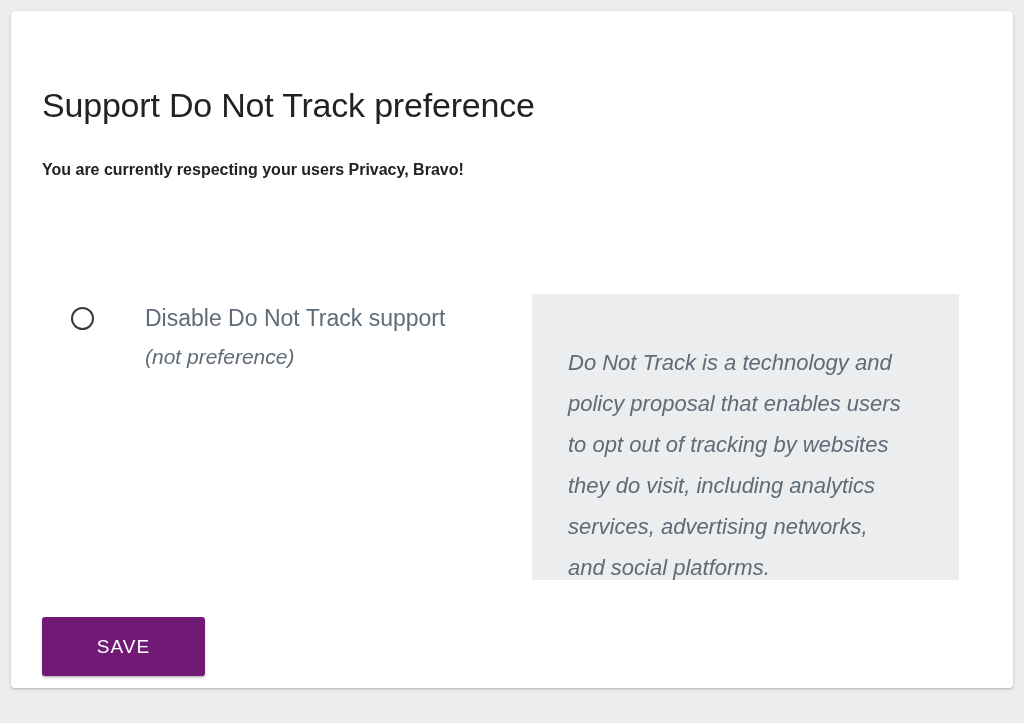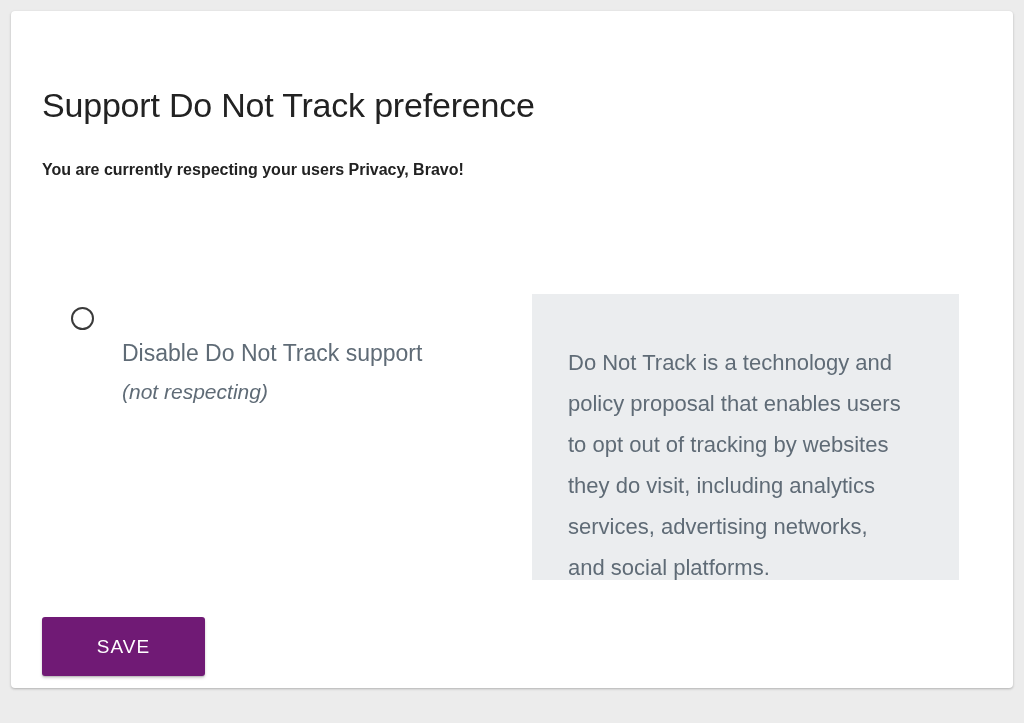--- a/index.html
+++ b/index.html
@@ -64,21 +64,21 @@
     top: 284px;
     width: 440px;
   }
 
   .option-row {
     position: relative;
     display: flex;
     align-items: flex-start;
     margin-bottom: 14px;
   }
-  .option-row.second { margin-bottom: 7px; flex-direction: column; }
+  .option-row.second { margin-bottom: 7px; }
 
   .radio {
     width: 23px;
     height: 23px;
     border-radius: 50%;
     box-sizing: border-box;
     flex: 0 0 auto;
     margin-top: 12px;
   }
   .radio.checked {
@@ -115,20 +115,21 @@
     height: 286px;
     background: #ebedef;
     box-sizing: border-box;
     padding: 48px 36px 0 36px;
   }
   .info-text {
     font-size: 22px;
     color: #5f6b76;
     line-height: 41px;
     width: 340px;
+    font-style: italic;
   }
 
   .save-button {
     position: absolute;
     left: 31px;
     top: 606px;
     width: 163px;
     height: 59px;
     background: #701a75;
     border: none;
@@ -154,21 +155,21 @@
     <div class="intro-strong">You are currently respecting your users Privacy, Bravo!</div>
   </div>
 
   <div class="options-col">
 
 
     <div class="option-row second">
       <span class="radio unchecked"></span>
       <span class="option-texts">
         <span class="option-label" style="display: block;">Disable Do Not Track support</span>
-        <span class="option-sub" style="display: block;">(not respecting)</span>
+        <span class="option-sub" style="display: block;">(not preference)</span>
       </span>
     </div>
 
   </div>
 
   <div class="info-panel">
     <div class="info-text">Do Not Track is a technology and policy proposal that enables users to opt out of tracking by websites they do visit, including analytics services, advertising networks, and social platforms.</div>
   </div>
 
   <button class="save-button">SAVE</button>

